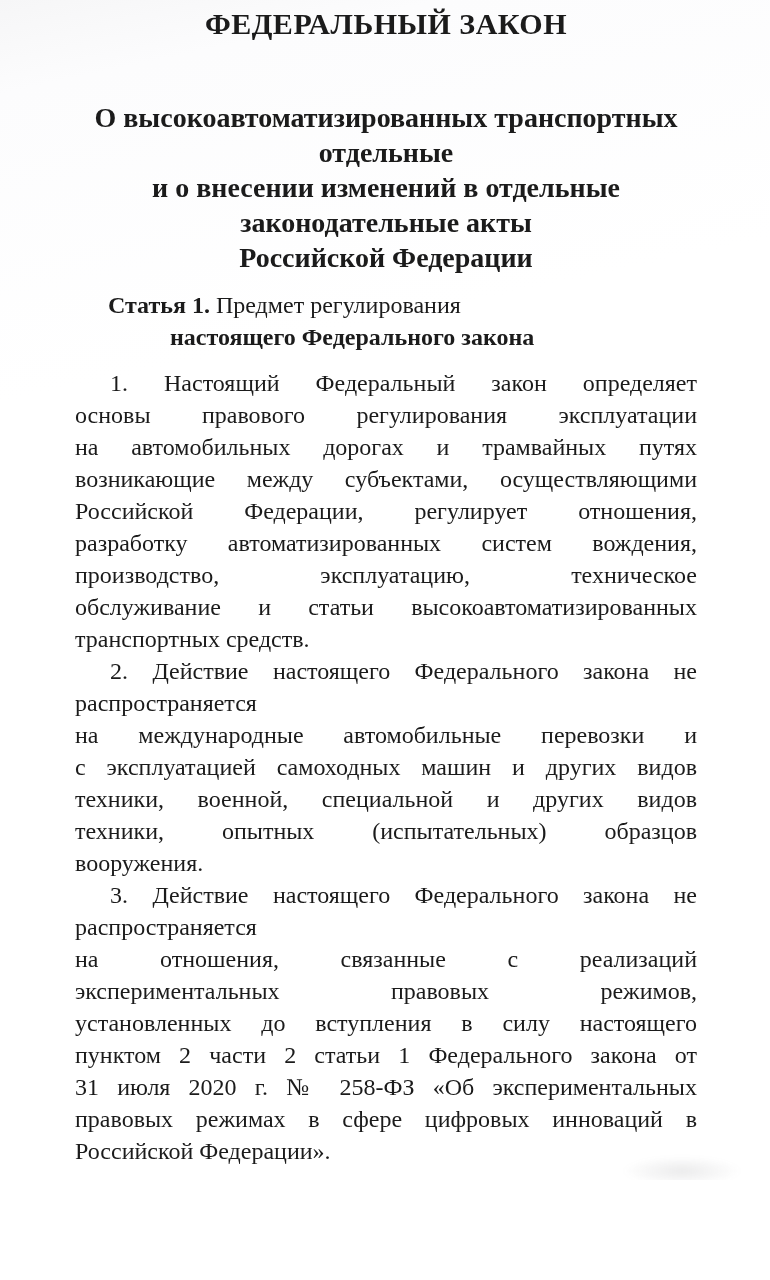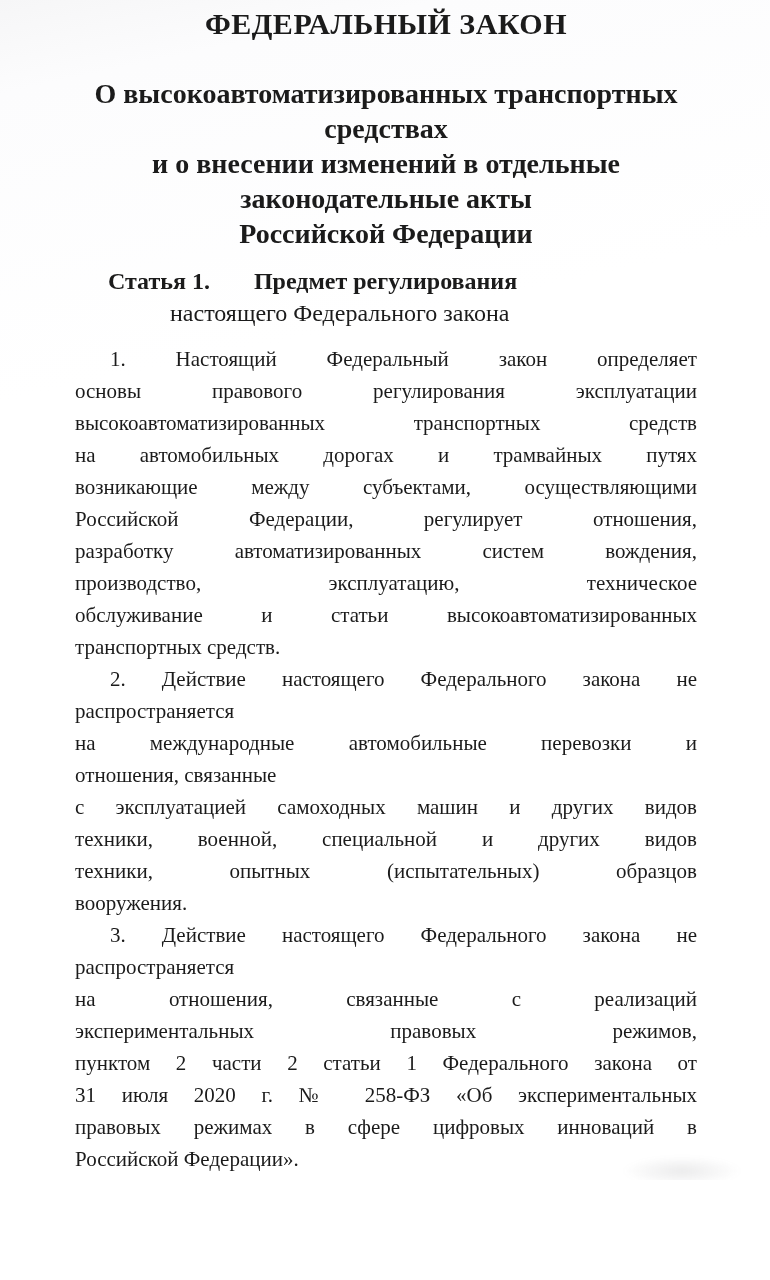--- a/index.html
+++ b/index.html
@@ -26,50 +26,49 @@
   .law-kind {
     margin-top: 4px;
     font-size: 30px;
     line-height: 40px;
     font-weight: bold;
     text-align: center;
     letter-spacing: 0.5px;
   }
   
   .law-title {
-    margin-top: 32px;
+    margin-top: 56px;
     font-size: 28px;
     line-height: 35px;
     font-weight: bold;
     text-align: center;
   }
   
   .article-heading {
     margin-top: 14px;
     font-size: 24px;
     line-height: 32px;
   }
   .art-num {
     display: inline-block;
     margin-left: 33px;
     font-weight: bold;
   }
   .art-sub1 {
     display: inline-block;
-    margin-left: 38px;
-    font-weight: bold;
+    font-weight: normal;
   }
   .art-sub2 {
     margin-left: 95px;
-    font-weight: normal;
+    font-weight: bold;
   }
   
   .body-text {
     margin-top: 14px;
-    font-size: 21px;
+    font-size: 24px;
     line-height: 32px;
   }
   .block { margin: 0; }
   .line {
     height: 32px;
     overflow: hidden;
   }
   .line.just {
     text-align: justify;
     text-align-last: justify;
@@ -95,68 +94,67 @@
 </style>
 </head>
 <body>
 
 <div class="page">
 
   <div class="law-kind">ФЕДЕРАЛЬНЫЙ ЗАКОН</div>
 
   <div class="law-title">
     <div class="t-line">О высокоавтоматизированных транспортных</div>
-    <div class="t-line">средствах</div>
+    <div class="t-line">отдельные</div>
     <div class="t-line">и о внесении изменений в отдельные</div>
     <div class="t-line">законодательные акты</div>
     <div class="t-line">Российской Федерации</div>
   </div>
 
   <div class="article-heading">
     <div class="h-line1">
       <span class="art-num">Статья 1.</span>
       <span class="art-sub1">Предмет регулирования</span>
     </div>
     <div class="h-line2 art-sub2">настоящего Федерального закона</div>
   </div>
 
   <div class="body-text">
       <div class="block">
         <div class="line just indent">1. Настоящий Федеральный закон определяет</div>
         <div class="line just">основы правового регулирования эксплуатации</div>
-        <div class="line just">высокоавтоматизированных транспортных средств</div>
         <div class="line just">на автомобильных дорогах и трамвайных путях</div>
         <div class="line just">возникающие между субъектами, осуществляющими</div>
         <div class="line just">Российской Федерации, регулирует отношения,</div>
         <div class="line just">разработку автоматизированных систем вождения,</div>
         <div class="line just">производство, эксплуатацию, техническое</div>
         <div class="line just">обслуживание и статьи высокоавтоматизированных</div>
         <div class="line last">транспортных средств.</div>
       </div>
       <div class="block">
         <div class="line just indent">2. Действие настоящего Федерального закона не</div>
         <div class="line last">распространяется</div>
       </div>
       <div class="block">
         <div class="line just">на международные автомобильные перевозки и</div>
-        <div class="line last">отношения, связанные</div>
       </div>
       <div class="block">
         <div class="line just">с эксплуатацией самоходных машин и других видов</div>
         <div class="line just">техники, военной, специальной и других видов</div>
         <div class="line just">техники, опытных (испытательных) образцов</div>
         <div class="line last">вооружения.</div>
       </div>
       <div class="block">
         <div class="line just indent">3. Действие настоящего Федерального закона не</div>
         <div class="line last">распространяется</div>
       </div>
       <div class="block">
         <div class="line just">на отношения, связанные с реализаций</div>
         <div class="line just">экспериментальных правовых режимов,</div>
+        <div class="line just">установленных до вступления в силу настоящего</div>
         <div class="line just">пунктом 2 части 2 статьи 1 Федерального закона от</div>
         <div class="line just">31 июля 2020 г. № 258-ФЗ «Об экспериментальных</div>
         <div class="line just">правовых режимах в сфере цифровых инноваций в</div>
         <div class="line last">Российской Федерации».</div>
       </div>
     </div>
 
   <div class="photo-smudge"></div>
 </div>
 

